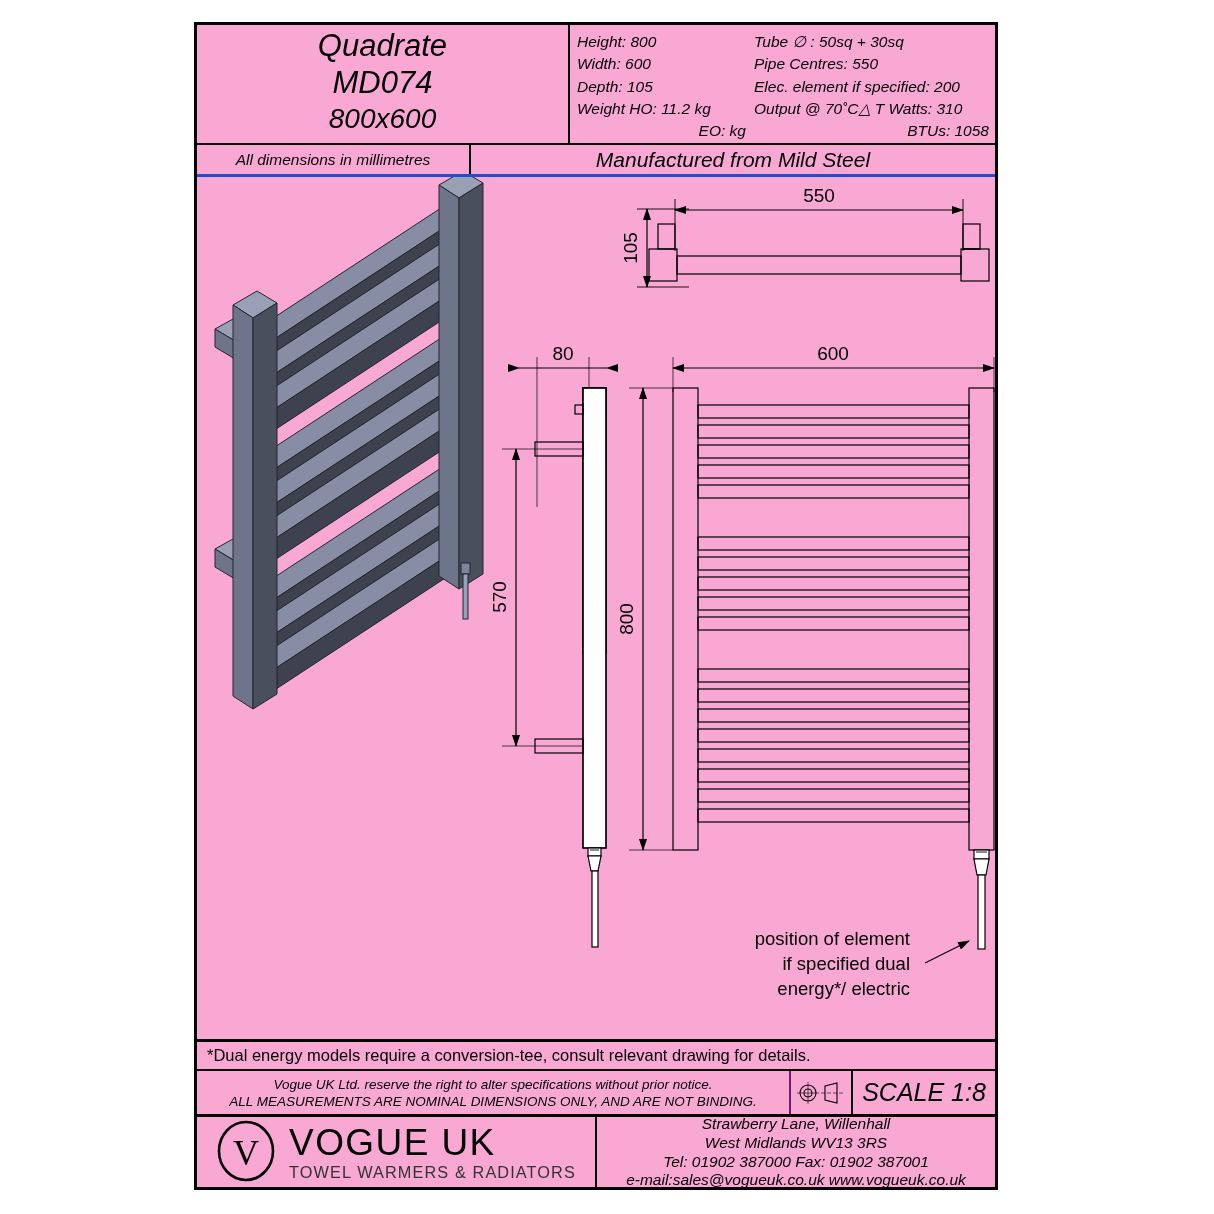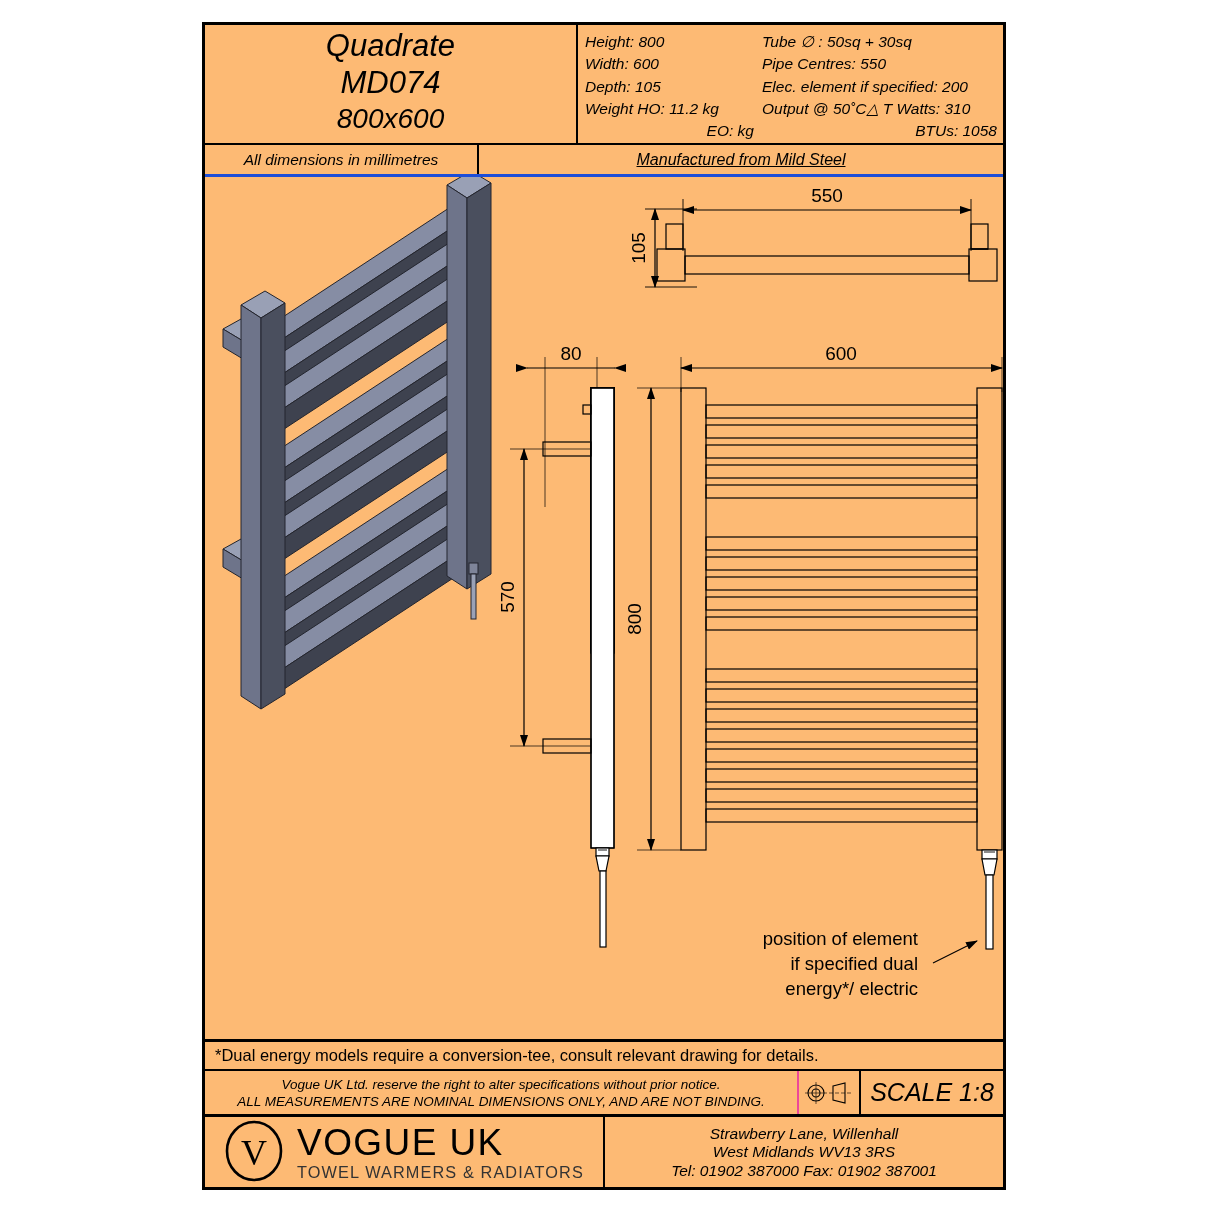--- a/index.html
+++ b/index.html
@@ -12,27 +12,27 @@
     height: 1214px;
     font-family: "Liberation Sans", sans-serif;
     color: #000;
     overflow: hidden;
     position: relative;
   }
 
   
   #sheet {
     position: absolute;
-    left: 202px;
+    left: 194px;
     top: 22px;
     width: 804px;
     height: 1168px;
     border: 3px solid #000;
     box-sizing: border-box;
-    background: #fdba74;
+    background: #f9a8d4;
   }
 
   
   .title-block {
     position: absolute;
     left: 0; top: 0;
     width: 100%;
     height: 120px;
     display: flex;
     box-sizing: border-box;
@@ -100,21 +100,21 @@
   .sub-left {
     width: 274px;
     box-sizing: border-box;
     border-right: 2px solid #000;
     display: flex; align-items: center; justify-content: center;
     font-style: italic; font-size: 15.5px;
   }
   .sub-right {
     flex: 1;
     display: flex; align-items: center; justify-content: center;
-    font-style: italic; font-size: 16px; text-decoration: underline;
+    font-style: italic; font-size: 21px;
   }
 
   
   #canvas {
     position: absolute;
     left: 0;
     top: 152px;
     width: 100%;
     height: 1028px;
   }
@@ -142,21 +142,21 @@
     top: 1046px;
     width: 100%;
     height: 46px;
     box-sizing: border-box;
     border-bottom: 3px solid #000;
     display: flex;
   }
   .disclaimer-text {
     flex: 1;
     box-sizing: border-box;
-    border-right: 2px solid #ec4899;
+    border-right: 2px solid #701a75;
     display: flex; flex-direction: column;
     align-items: center; justify-content: center;
     font-style: italic;
     font-size: 13.5px;
     line-height: 17px;
   }
   .proj-symbol {
     width: 62px;
     box-sizing: border-box;
     border-right: 2px solid #000;
@@ -230,21 +230,21 @@
         <div class="spec-line">Height: 800</div>
         <div class="spec-line">Width: 600</div>
         <div class="spec-line">Depth: 105</div>
         <div class="spec-line">Weight HO: 11.2 kg</div>
         <div class="spec-line right-align">EO:  kg</div>
       </div>
       <div class="spec-col right">
         <div class="spec-line">Tube ∅ : 50sq + 30sq</div>
         <div class="spec-line">Pipe Centres: 550</div>
         <div class="spec-line">Elec. element if specified: 200</div>
-        <div class="spec-line">Output @ 50˚C△ T Watts: 310</div>
+        <div class="spec-line">Output @ 70˚C△ T Watts: 310</div>
         <div class="spec-line ra2">BTUs: 1058</div>
       </div>
     </div>
   </div>
 
   <div class="sub-header">
     <div class="sub-left">All dimensions in millimetres</div>
     <div class="sub-right">Manufactured from Mild Steel</div>
   </div>
 
@@ -509,16 +509,17 @@
       </div>
       <div class="logo-words">
         <div class="logo-main">VOGUE UK</div>
         <div class="logo-sub">TOWEL WARMERS &amp; RADIATORS</div>
       </div>
     </div>
     <div class="address-cell">
       <div>Strawberry Lane, Willenhall</div>
       <div>West Midlands WV13 3RS</div>
       <div>Tel: 01902 387000  Fax: 01902 387001</div>
+      <div>e-mail:sales@vogueuk.co.uk  www.vogueuk.co.uk</div>
     </div>
   </div>
 
 </div>
 
 </body></html>

